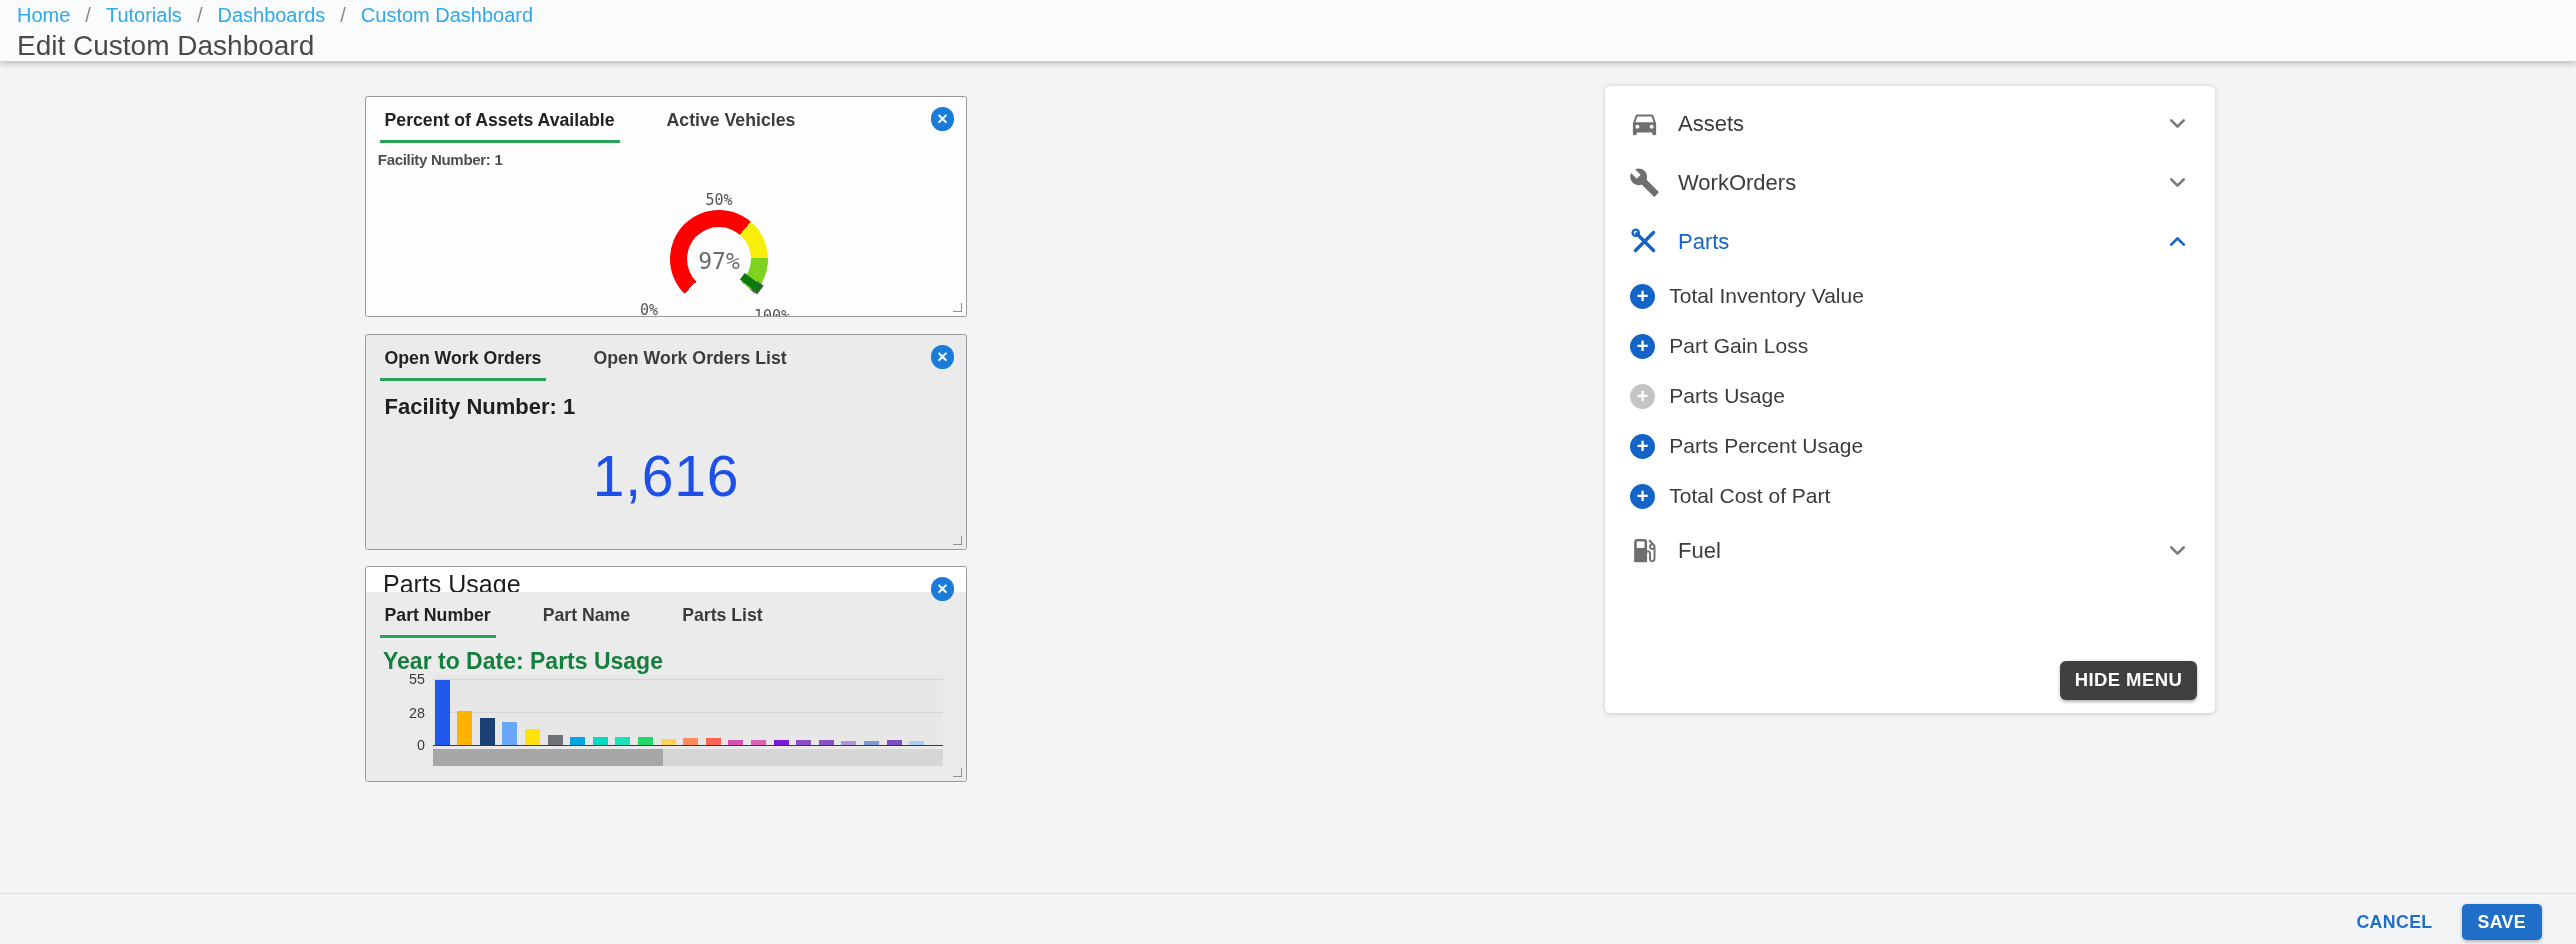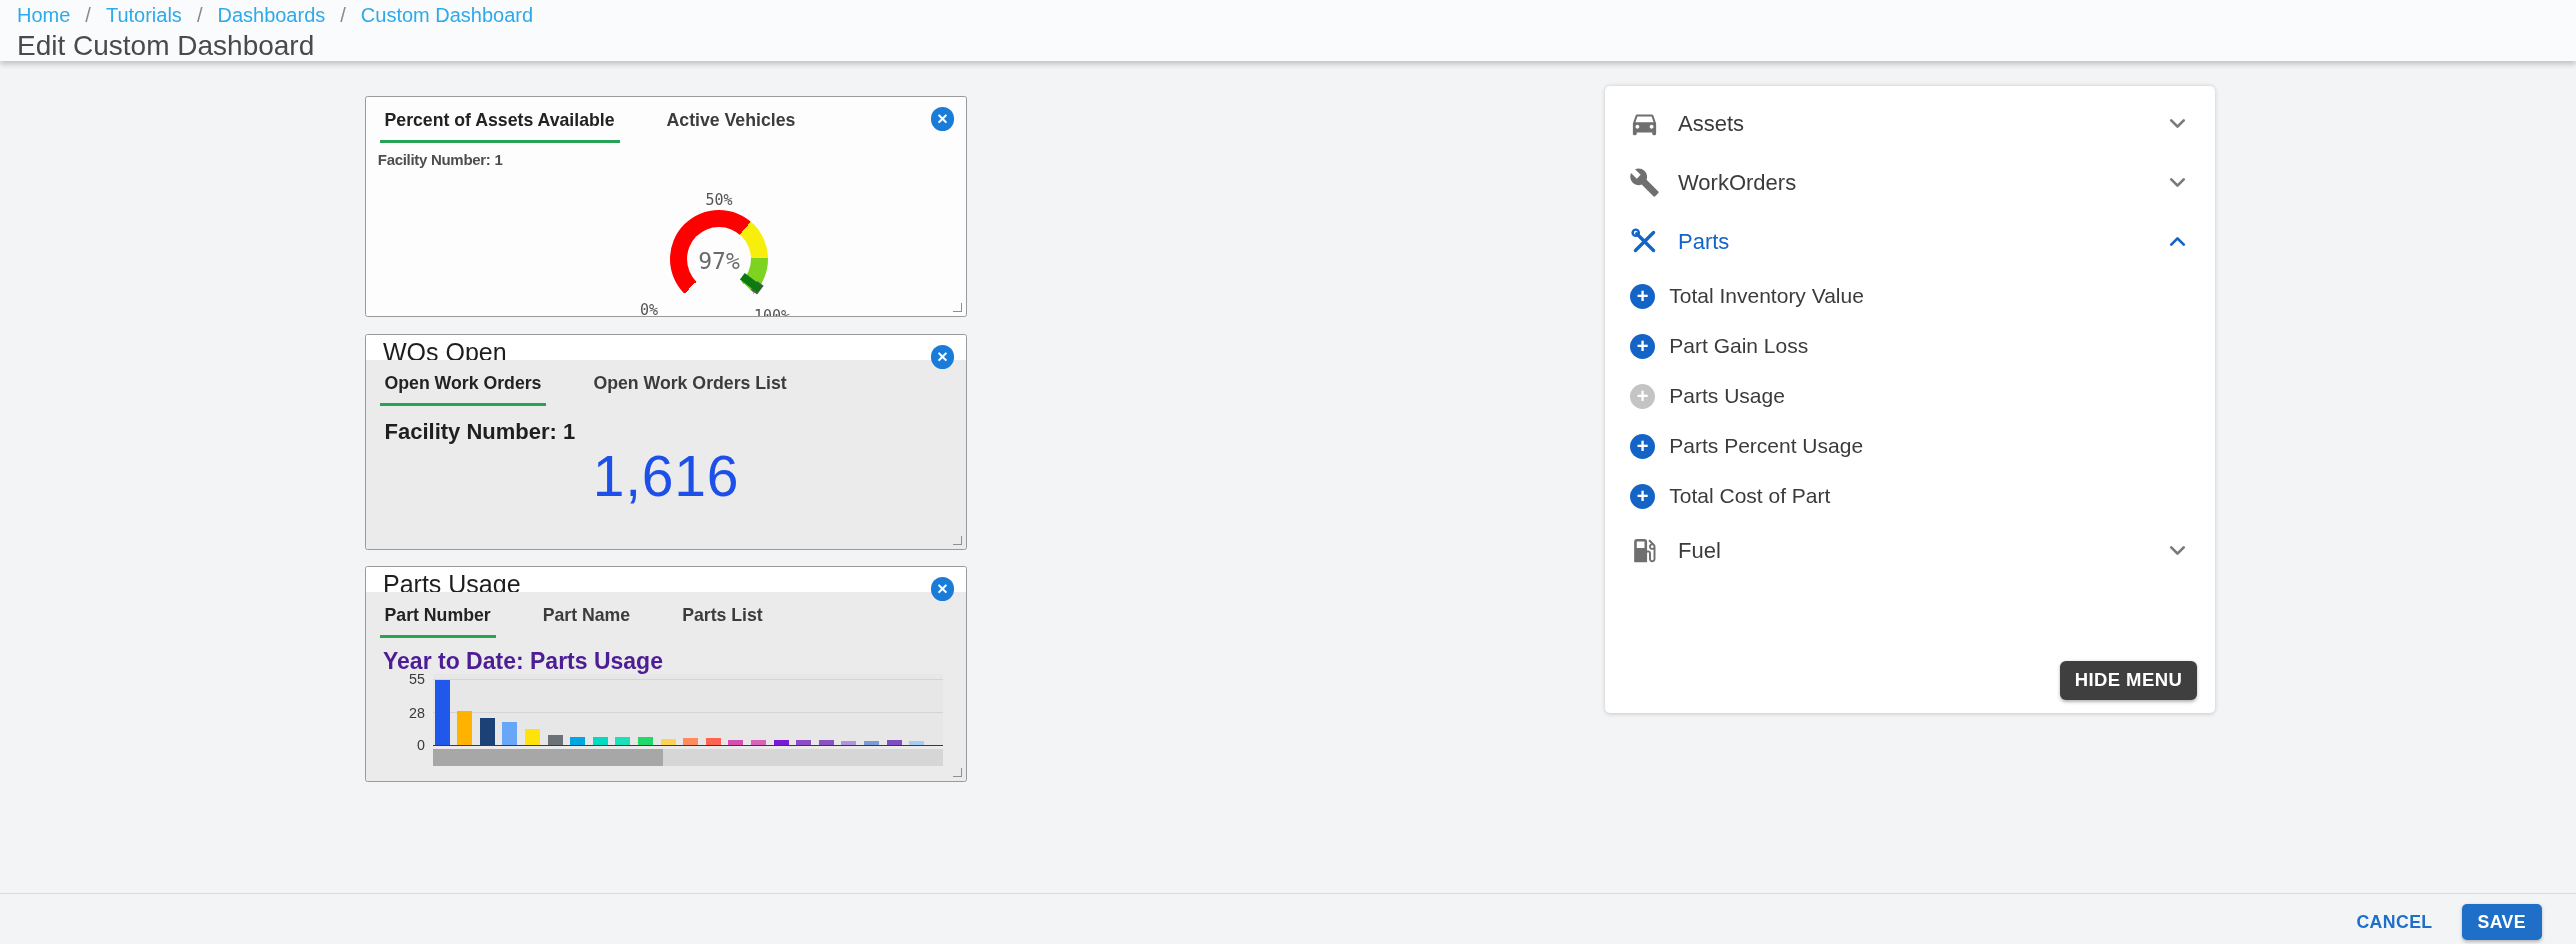--- a/index.html
+++ b/index.html
@@ -50,21 +50,21 @@
   .gauge-label.max { left:136px; top:109px; }
   .gauge-value { position:absolute; left:0; top:50px; width:202px; text-align:center;
     font-size:23px; color:#6a6a6a; }
 
   
   .facility-big { font-size:22px; font-weight:bold; color:#1f1f1f; padding:13.5px 0 0 18.5px; }
   .big-number { position:absolute; left:0; top:108px; width:100%; text-align:center;
     font-size:57px; color:var(--big-number-blue); letter-spacing:0.8px; }
 
   
-  .chart-title { font-size:23px; font-weight:bold; color:#4c1d95; padding:10px 0 0 17px; }
+  .chart-title { font-size:23px; font-weight:bold; color:#15803d; padding:10px 0 0 17px; }
   .chart-area { position:absolute; left:67px; top:107px; width:510px; height:72px;
     background:#e7e7e7; border-bottom:1.7px solid #3a3a3a; }
   .gridline { position:absolute; left:0; width:100%; height:0.8px; background:#d4d4d4; }
   .bars { position:absolute; left:1.7px; bottom:0; display:flex; align-items:flex-end; gap:7.6px; }
   .bar { width:15px; }
   .ytick { position:absolute; width:37px; text-align:right; font-size:14.3px; color:#3a3a3a; }
   .hscroll { position:absolute; left:67px; top:182px; width:510px; height:17px; background:#d6d6d6; }
   .hscroll-thumb { height:100%; background:#a7a7a7; }
 
   
@@ -130,23 +130,20 @@
     <div class="gauge-label mid">50%</div>
     <div class="gauge-label min">0%</div>
     <div class="gauge-label max">100%</div>
     <div class="gauge-value">97%</div>
   </div>
   <div class="resize-handle"></div>
 </div>
 
 <div class="card card-2">
   <div class="close-btn">✕</div>
-  <div class="card-head">
-    <div class="card-title">WOs Open</div>
-  </div>
   <div class="tabs">
       <div class="tab active">Open Work Orders</div>
       <div class="tab">Open Work Orders List</div>
     </div>
   <div class="facility-big">Facility Number: 1</div>
   <div class="big-number">1,616</div>
   <div class="resize-handle"></div>
 </div>
 
 <div class="card card-3">

